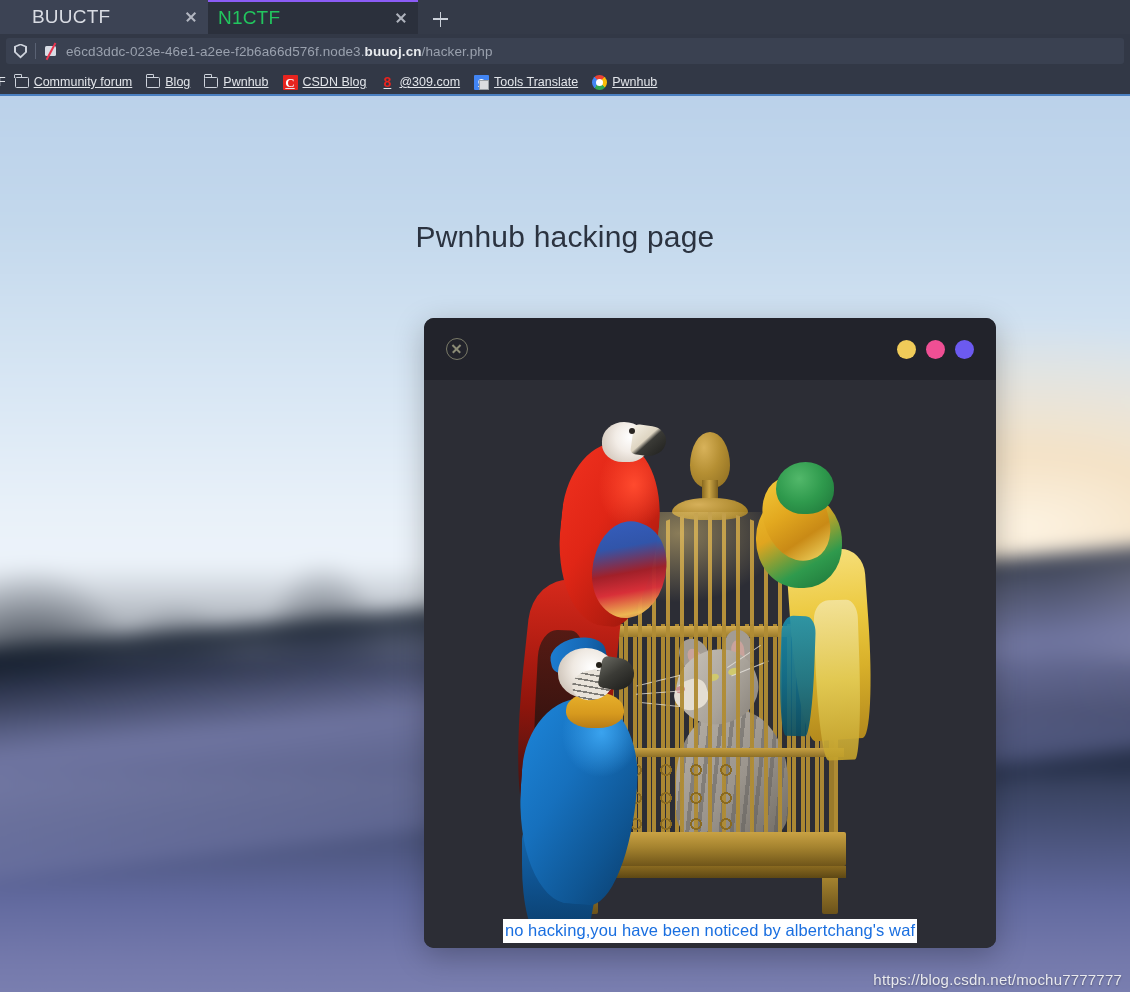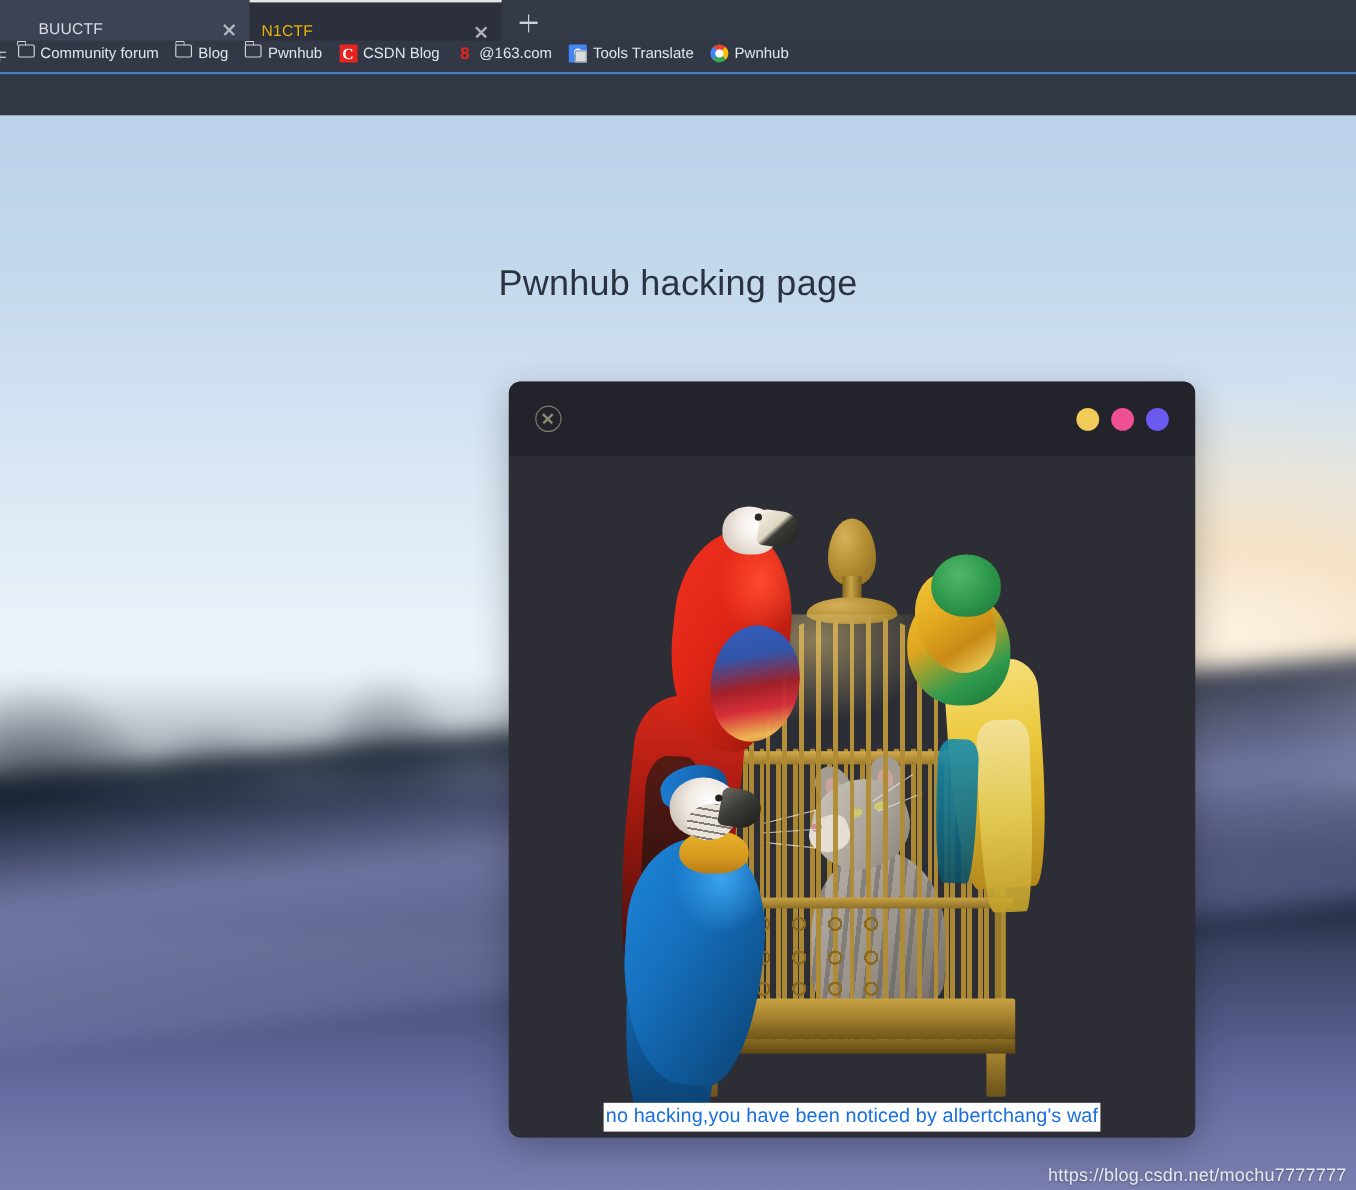--- a/index.html
+++ b/index.html
@@ -8,28 +8,28 @@
     font-family:"Liberation Sans", sans-serif;
     background:#1c1f26;
   }
 
   
   #browser { width:1130px; height:96px; background:#323846; position:relative; }
 
   #tabstrip { height:34px; background:#343a48; position:relative; display:flex; align-items:flex-end; }
 
   .tab {
-    height:34px; display:flex; align-items:flex-start;
-    padding:16px 8px 0 10px; position:relative; gap:8px;
-    font-size:13px; color:#d9dce3; min-width:0;
+    height:34px; display:flex; align-items:center;
+    padding:0 8px 0 10px; position:relative; gap:8px;
+    font-size:19px; color:#d9dce3; min-width:0;
   }
   .tab.inactive { width:208px; background:#3c4354; }
   .tab.active {
-    width:210px; background:#2b303c; color:#eab308;
-    border-top:2px solid #e5e5e5; height:34px;
+    width:210px; background:#2b303c; color:#22c55e;
+    border-top:2px solid #8b5cf6; height:34px;
   }
   .tab-favicon { width:14px; height:14px; flex:0 0 14px; position:relative; }
   .fav-buuctf {
     width:16px; height:16px; border-radius:50%;
     background:#c0392b; margin-left:-16px;
     box-shadow:inset -2px 0 0 rgba(0,0,0,.25);
   }
   .tab-title { flex:1 1 auto; white-space:nowrap; overflow:hidden; text-overflow:ellipsis; letter-spacing:.2px; }
   .tab-close {
     width:18px; height:18px; flex:0 0 18px; position:relative;
@@ -90,22 +90,22 @@
     height:28px; background:#323846; display:flex; align-items:center;
     gap:0px; padding-left:0px; position:relative; overflow:hidden;
   }
   #bookmarks::after {
     content:""; position:absolute; left:0; right:0; bottom:0; height:2px; background:#4a7fc1;
   }
   .bm-clip {
     font-size:12.5px; color:#dfe2e8; padding-left:0px; padding-right:2px; margin-left:-2px;
   }
   .bm {
-    display:flex; align-items:flex-start; gap:5px; padding:0 7px; height:22px;
-    font-size:12.5px; color:#e2e5ea; white-space:nowrap;
+    display:flex; align-items:center; gap:5px; padding:0 7px; height:22px;
+    font-size:12.5px; color:#e2e5ea; white-space:nowrap;text-decoration:underline;
   }
   .ico-folder {
     width:14px; height:11px; flex:0 0 14px; position:relative;
     border:1.4px solid #cfd4dd; border-radius:1.5px; background:transparent;
   }
   .ico-folder::before {
     content:""; position:absolute; left:-1.4px; top:-3.6px;
     width:6px; height:3px; border:1.4px solid #cfd4dd; border-bottom:none;
     border-radius:1.5px 1.5px 0 0;
   }
@@ -492,20 +492,28 @@
       <span class="tab-title">BUUCTF</span>
       <span class="tab-close"></span>
     </div>
     <div class="tab active">
       <span class="tab-title">N1CTF</span>
       <span class="tab-close"></span>
     </div>
     <div class="newtab"></div>
   </div>
 
+  <div id="urlrow">
+    <div id="urlbar">
+      <span class="shield"></span>
+      <span class="url-divider"></span>
+      <span class="lock-broken"></span>
+      <span class="url-text"><span>e6cd3ddc-023e-46e1-a2ee-f2b6a66d576f.node3.</span><b>buuoj.cn</b><span class="path">/hacker.php</span></span>
+    </div>
+  </div>
 
   <div id="bookmarks">
     <span class="bm-clip">F</span>
 
     <span class="bm">
       <span class="ico-folder"></span>
       <span>Community forum</span>
     </span>
 
     <span class="bm">
@@ -518,21 +526,21 @@
       <span>Pwnhub</span>
     </span>
 
     <span class="bm">
       <span class="ico-csdn">C</span>
       <span>CSDN Blog</span>
     </span>
 
     <span class="bm">
       <span class="ico-163">8</span>
-      <span>@163.com</span>
+      <span>@309.com</span>
     </span>
 
     <span class="bm">
       <span class="ico-gt">G</span>
       <span>Tools Translate</span>
     </span>
 
     <span class="bm">
       <span class="ico-google"></span>
       <span>Pwnhub</span>

